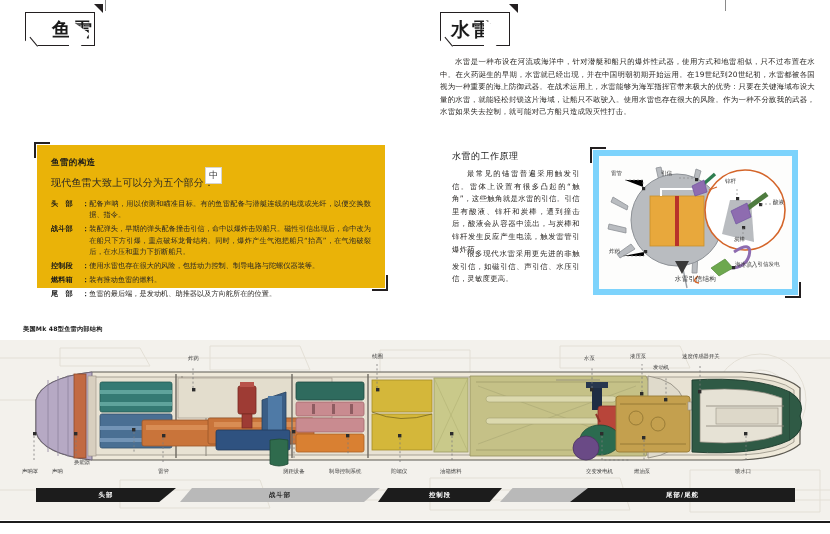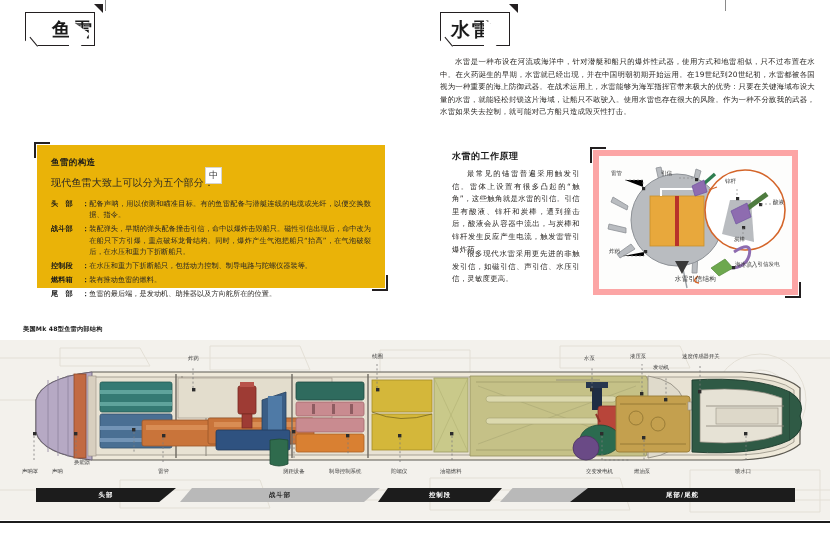--- a/index.html
+++ b/index.html
@@ -98,27 +98,27 @@
   .midglyph{
     position:absolute;
     width:15px;height:15px;
     display:flex;align-items:center;justify-content:center;
     font-size:9px;color:#333;
     font-family:"DejaVu Sans","Liberation Sans",sans-serif;
   }
 
   
   .subhead{
-    position:absolute;font-size:9px;font-weight:bold;color:#1a1a1a;letter-spacing:.5px;
+    position:absolute;font-size:9px;font-weight:normal;color:#1a1a1a;letter-spacing:.5px;
     font-family:"DejaVu Sans","Liberation Sans",sans-serif;
   }
 
   
   .minepanel{
-    position:absolute;background:#fca5a5;box-sizing:border-box;
+    position:absolute;background:#7dd3fc;box-sizing:border-box;
   }
   .minepanel .br-tl{position:absolute;left:-3px;top:-3px;width:14px;height:14px;
     border-left:2px solid #231f20;border-top:2px solid #231f20;}
   .minepanel .br-br{position:absolute;right:-3px;bottom:-3px;width:14px;height:14px;
     border-right:2px solid #231f20;border-bottom:2px solid #231f20;}
   .mine-inner{position:absolute;left:6px;top:6px;right:6px;bottom:6px;background:#fdfdfc;}
   .mine-cap{
     position:absolute;bottom:5px;left:0;right:0;text-align:center;
     font-size:6.6px;color:#333;letter-spacing:.3px;
     font-family:"DejaVu Sans","Liberation Sans",sans-serif;
@@ -188,21 +188,21 @@
 
           <div class="spec-row">
             <div class="spec-key">战斗部</div>
             <div class="spec-sep">：</div>
             <div class="spec-val">装配弹头，早期的弹头配备撞击引信，命中以爆炸击毁船只。磁性引信出现后，命中改为在船只下方引爆，重点破坏龙骨结构。同时，爆炸产生气泡把船只“抬高”，在气泡破裂后，在水压和重力下折断船只。</div>
           </div>
 
           <div class="spec-row">
             <div class="spec-key">控制段</div>
             <div class="spec-sep">：</div>
-            <div class="spec-val">在水压和重力下折断船只，包括动力控制、制导电路与陀螺仪器装等。</div>
+            <div class="spec-val">使用水雷也存在很大的风险，包括动力控制、制导电路与陀螺仪器装等。</div>
           </div>
 
           <div class="spec-row">
             <div class="spec-key">燃料箱</div>
             <div class="spec-sep">：</div>
             <div class="spec-val">装有推动鱼雷的燃料。</div>
           </div>
 
           <div class="spec-row">
             <div class="spec-key">尾　部</div>

